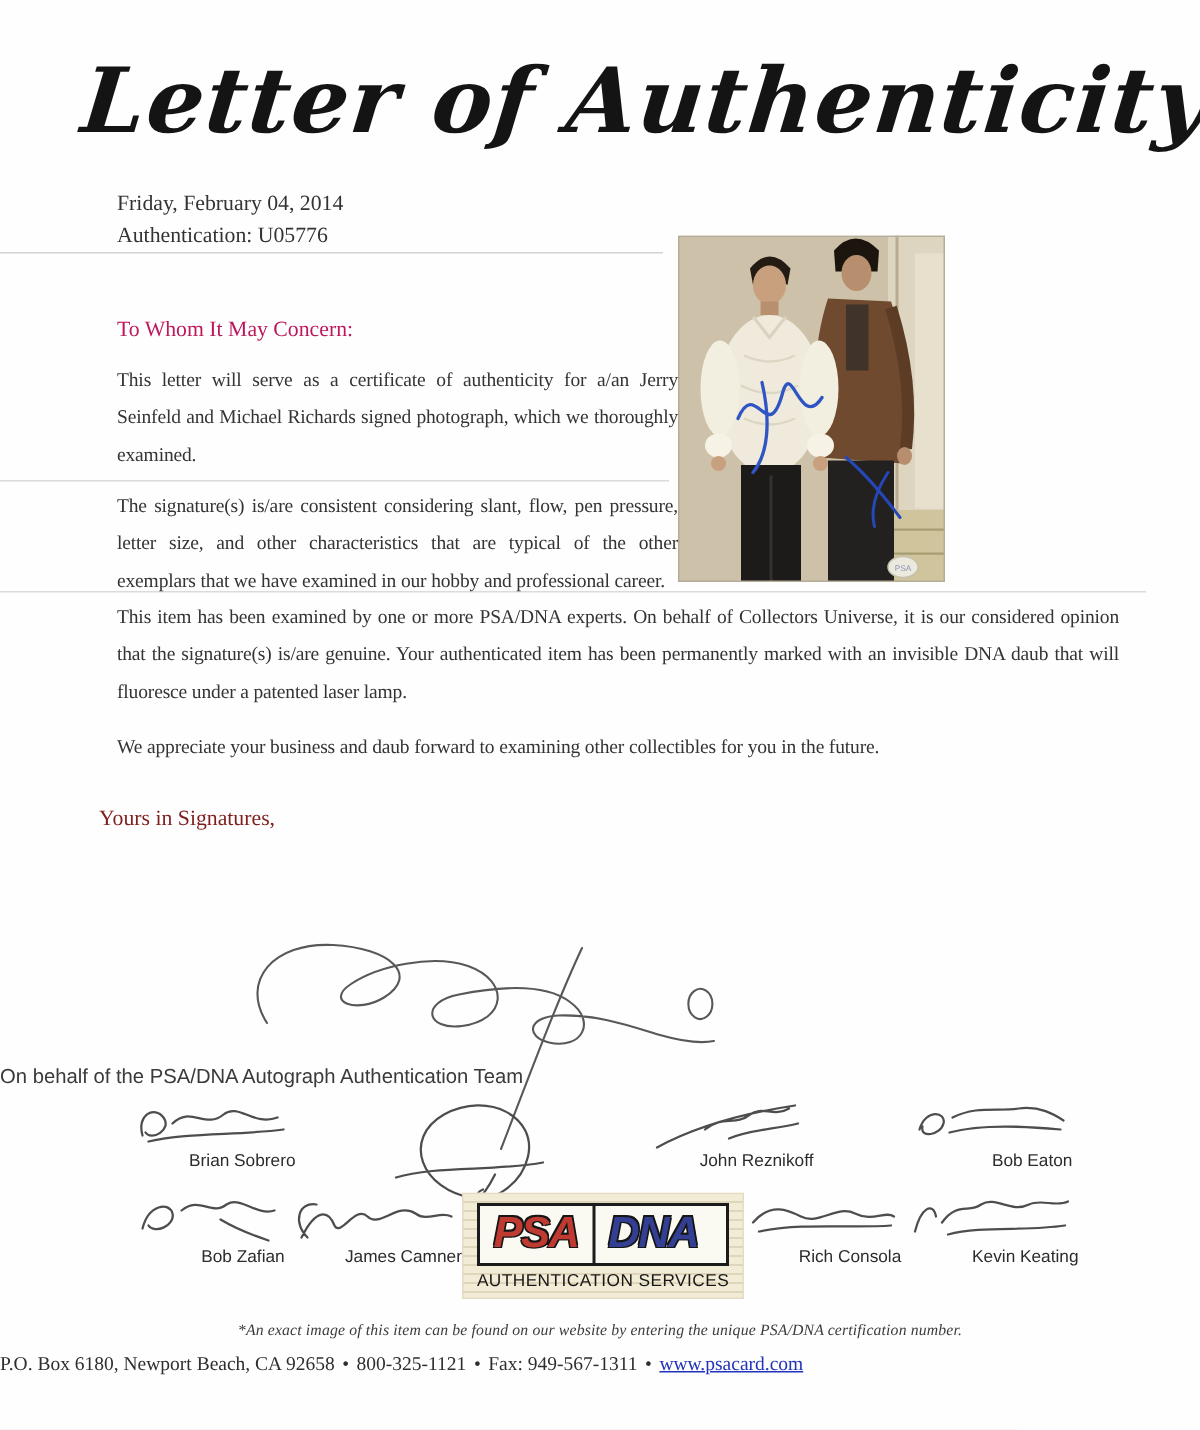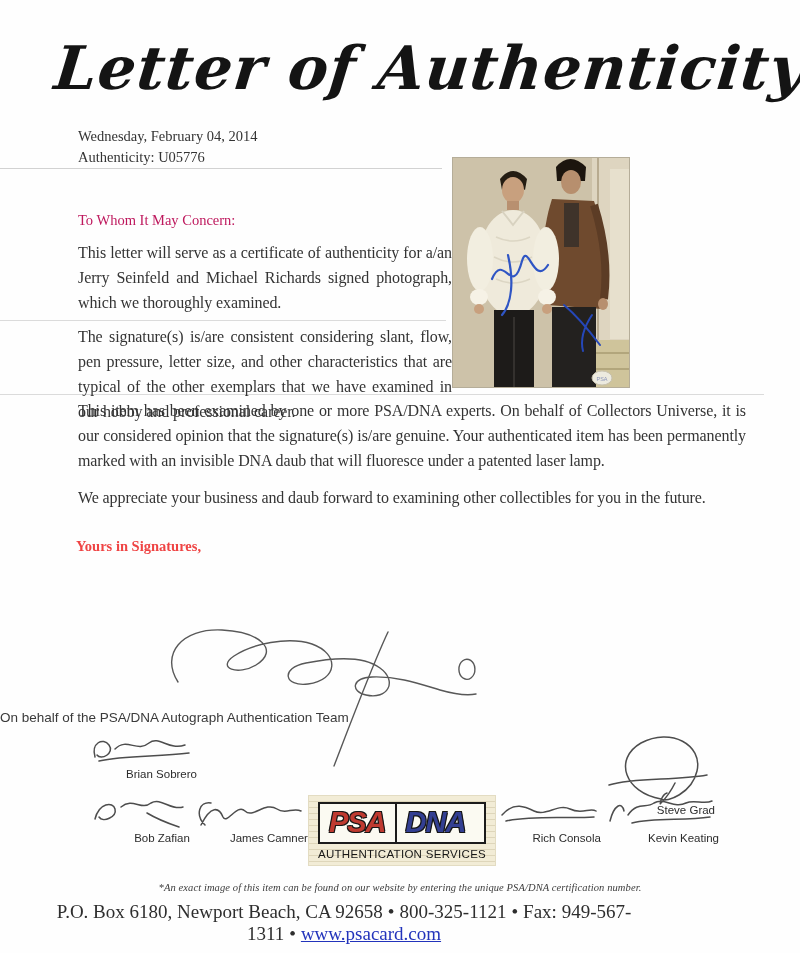--- a/index.html
+++ b/index.html
@@ -11,24 +11,24 @@
   .abs{position:absolute;}
   .title{
     left:55px;top:18px;width:620px;height:100px;
     font-family:"DejaVu Serif",serif;font-style:italic;font-weight:700;
     font-size:60px;color:#141414;text-align:center;line-height:100px;
     transform:skewX(-6deg);letter-spacing:1px;white-space:nowrap;
   }
   .dateblock{left:78px;top:126px;font-size:14.5px;line-height:21px;color:#333;}
   .scanline{height:1px;background:#d2d2d2;}
   .salutation{left:78px;top:212px;font-size:14.5px;color:#be185d;}
-  .para{font-size:16px;line-height:25px;text-align:justify;color:#343434;letter-spacing:-0.1px;}
+  .para{font-size:13px;line-height:25px;text-align:justify;color:#343434;letter-spacing:-0.1px;}
   .para.narrow{left:78px;width:374px;}
   .para.wide{left:78px;width:668px;}
-  .closing{left:76px;top:538px;font-size:14.5px;color:#ef4444;font-weight:bold;}
+  .closing{left:66px;top:538px;font-size:14.5px;color:#7f1d1d;}
   .photo-frame{left:452px;top:157px;width:178px;height:231px;}
   .bigsig{left:158px;top:618px;width:346px;height:160px;overflow:visible;pointer-events:none;}
   .teamline{
     left:0;top:710px;width:740px;text-align:left;
     font-family:"Liberation Sans",sans-serif;font-size:13.5px;color:#3a3a3a;
   }
   .sigrow1{left:85px;top:733px;width:630px;display:flex;justify-content:space-between;}
   .sigrow2{left:85px;top:795px;width:634px;display:flex;justify-content:space-between;align-items:flex-start;}
   .sigcell{text-align:right;}
   .sigcell .name{
@@ -51,36 +51,36 @@
   .logo-cellB{border-left:2px solid #1b1b1b;color:#333f92;text-shadow:1px 1px 0 #161616,-1px -1px 0 #161616,1px -1px 0 #161616,-1px 1px 0 #161616;}
   .logo-sub{
     margin-top:4px;font-family:"Liberation Sans",sans-serif;font-size:11.5px;
     color:#161616;text-align:center;letter-spacing:0.3px;white-space:nowrap;
   }
   .footnote{
     left:0;top:882px;width:800px;text-align:center;font-style:italic;
     font-size:10.5px;color:#3c3c3c;letter-spacing:0.1px;
   }
   .address{
-    left:0;top:901px;width:688px;text-align:center;font-size:19px;color:#2e2e2e;
+    left:0;top:901px;width:688px;text-align:left;font-size:13px;color:#2e2e2e;
   }
   .address .sep{padding:0 5px;}
   .weblink{color:#2233bb;text-decoration:underline;cursor:pointer;}
   .sigstroke{stroke:#4d4d4d;fill:none;stroke-width:1.5;stroke-linecap:round;}
 </style>
 </head>
 <body>
 
 <div class="page">
 
   <div class="abs title">Letter of Authenticity</div>
 
   <div class="abs dateblock">
-    <div>Wednesday, February 04, 2014</div>
-    <div>Authenticity: U05776</div>
+    <div>Friday, February 04, 2014</div>
+    <div>Authentication: U05776</div>
   </div>
 
   <div class="abs scanline" style="left:0;top:168px;width:442px;"></div>
   <div class="abs scanline" style="left:0;top:320px;width:446px;opacity:.8;"></div>
   <div class="abs scanline" style="left:0;top:394px;width:764px;opacity:.8;"></div>
 
   <svg class="abs photo-frame" viewBox="0 0 178 231">
     <rect x="0" y="0" width="178" height="231" fill="#cdc2a9"></rect>
     <rect x="140" y="0" width="38" height="231" fill="#ded5c0"></rect>
     <rect x="158" y="12" width="20" height="170" fill="#e7e0cd"></rect>
@@ -145,20 +145,32 @@
         <path class="sigstroke" d="M10,24 C6,10 18,4 24,12 C30,20 16,28 12,22 M30,16 C42,4 52,20 64,10 C74,2 84,18 100,12 M14,28 C40,22 74,24 104,20"></path>
       </svg>
       <div class="name">Brian Sobrero</div>
     </div>
     <div class="sigcell">
       <svg class="grad-loop" width="112" height="70" viewBox="0 0 112 70">
         <path class="sigstroke" d="M58,66 C22,60 10,26 38,10 C68,-6 100,12 94,38 C89,60 64,70 58,66 M6,52 C32,44 72,48 104,42 M72,50 C68,58 62,66 58,70 C56,74 58,62 64,60"></path>
       </svg>
       <div class="name">Steve Grad</div>
     </div>
+    <div class="sigcell">
+      <svg width="112" height="34" viewBox="0 0 112 34">
+        <path class="sigstroke" d="M8,32 C30,20 60,10 100,4 M40,20 C52,10 60,18 70,10 C78,4 86,12 96,6 M56,26 C70,20 86,20 102,16"></path>
+      </svg>
+      <div class="name">John Reznikoff</div>
+    </div>
+    <div class="sigcell">
+      <svg width="112" height="34" viewBox="0 0 112 34">
+        <path class="sigstroke" d="M10,20 C14,6 28,8 26,16 C24,24 10,26 12,18 M32,12 C48,4 62,8 76,6 C90,4 100,10 106,14 M30,22 C52,16 82,18 104,20"></path>
+      </svg>
+      <div class="name">Bob Eaton</div>
+    </div>
   </div>
 
   <div class="abs sigrow2">
     <div class="sigcell" style="width:110px;">
       <svg width="100" height="36" viewBox="0 0 100 36">
         <path class="sigstroke" d="M8,24 C12,8 26,6 28,14 C30,22 16,28 12,22 M34,12 C46,2 54,16 64,8 C74,2 84,16 96,12 M60,18 C70,24 80,28 92,32"></path>
       </svg>
       <div class="name">Bob Zafian</div>
     </div>
     <div class="sigcell" style="width:124px;">

